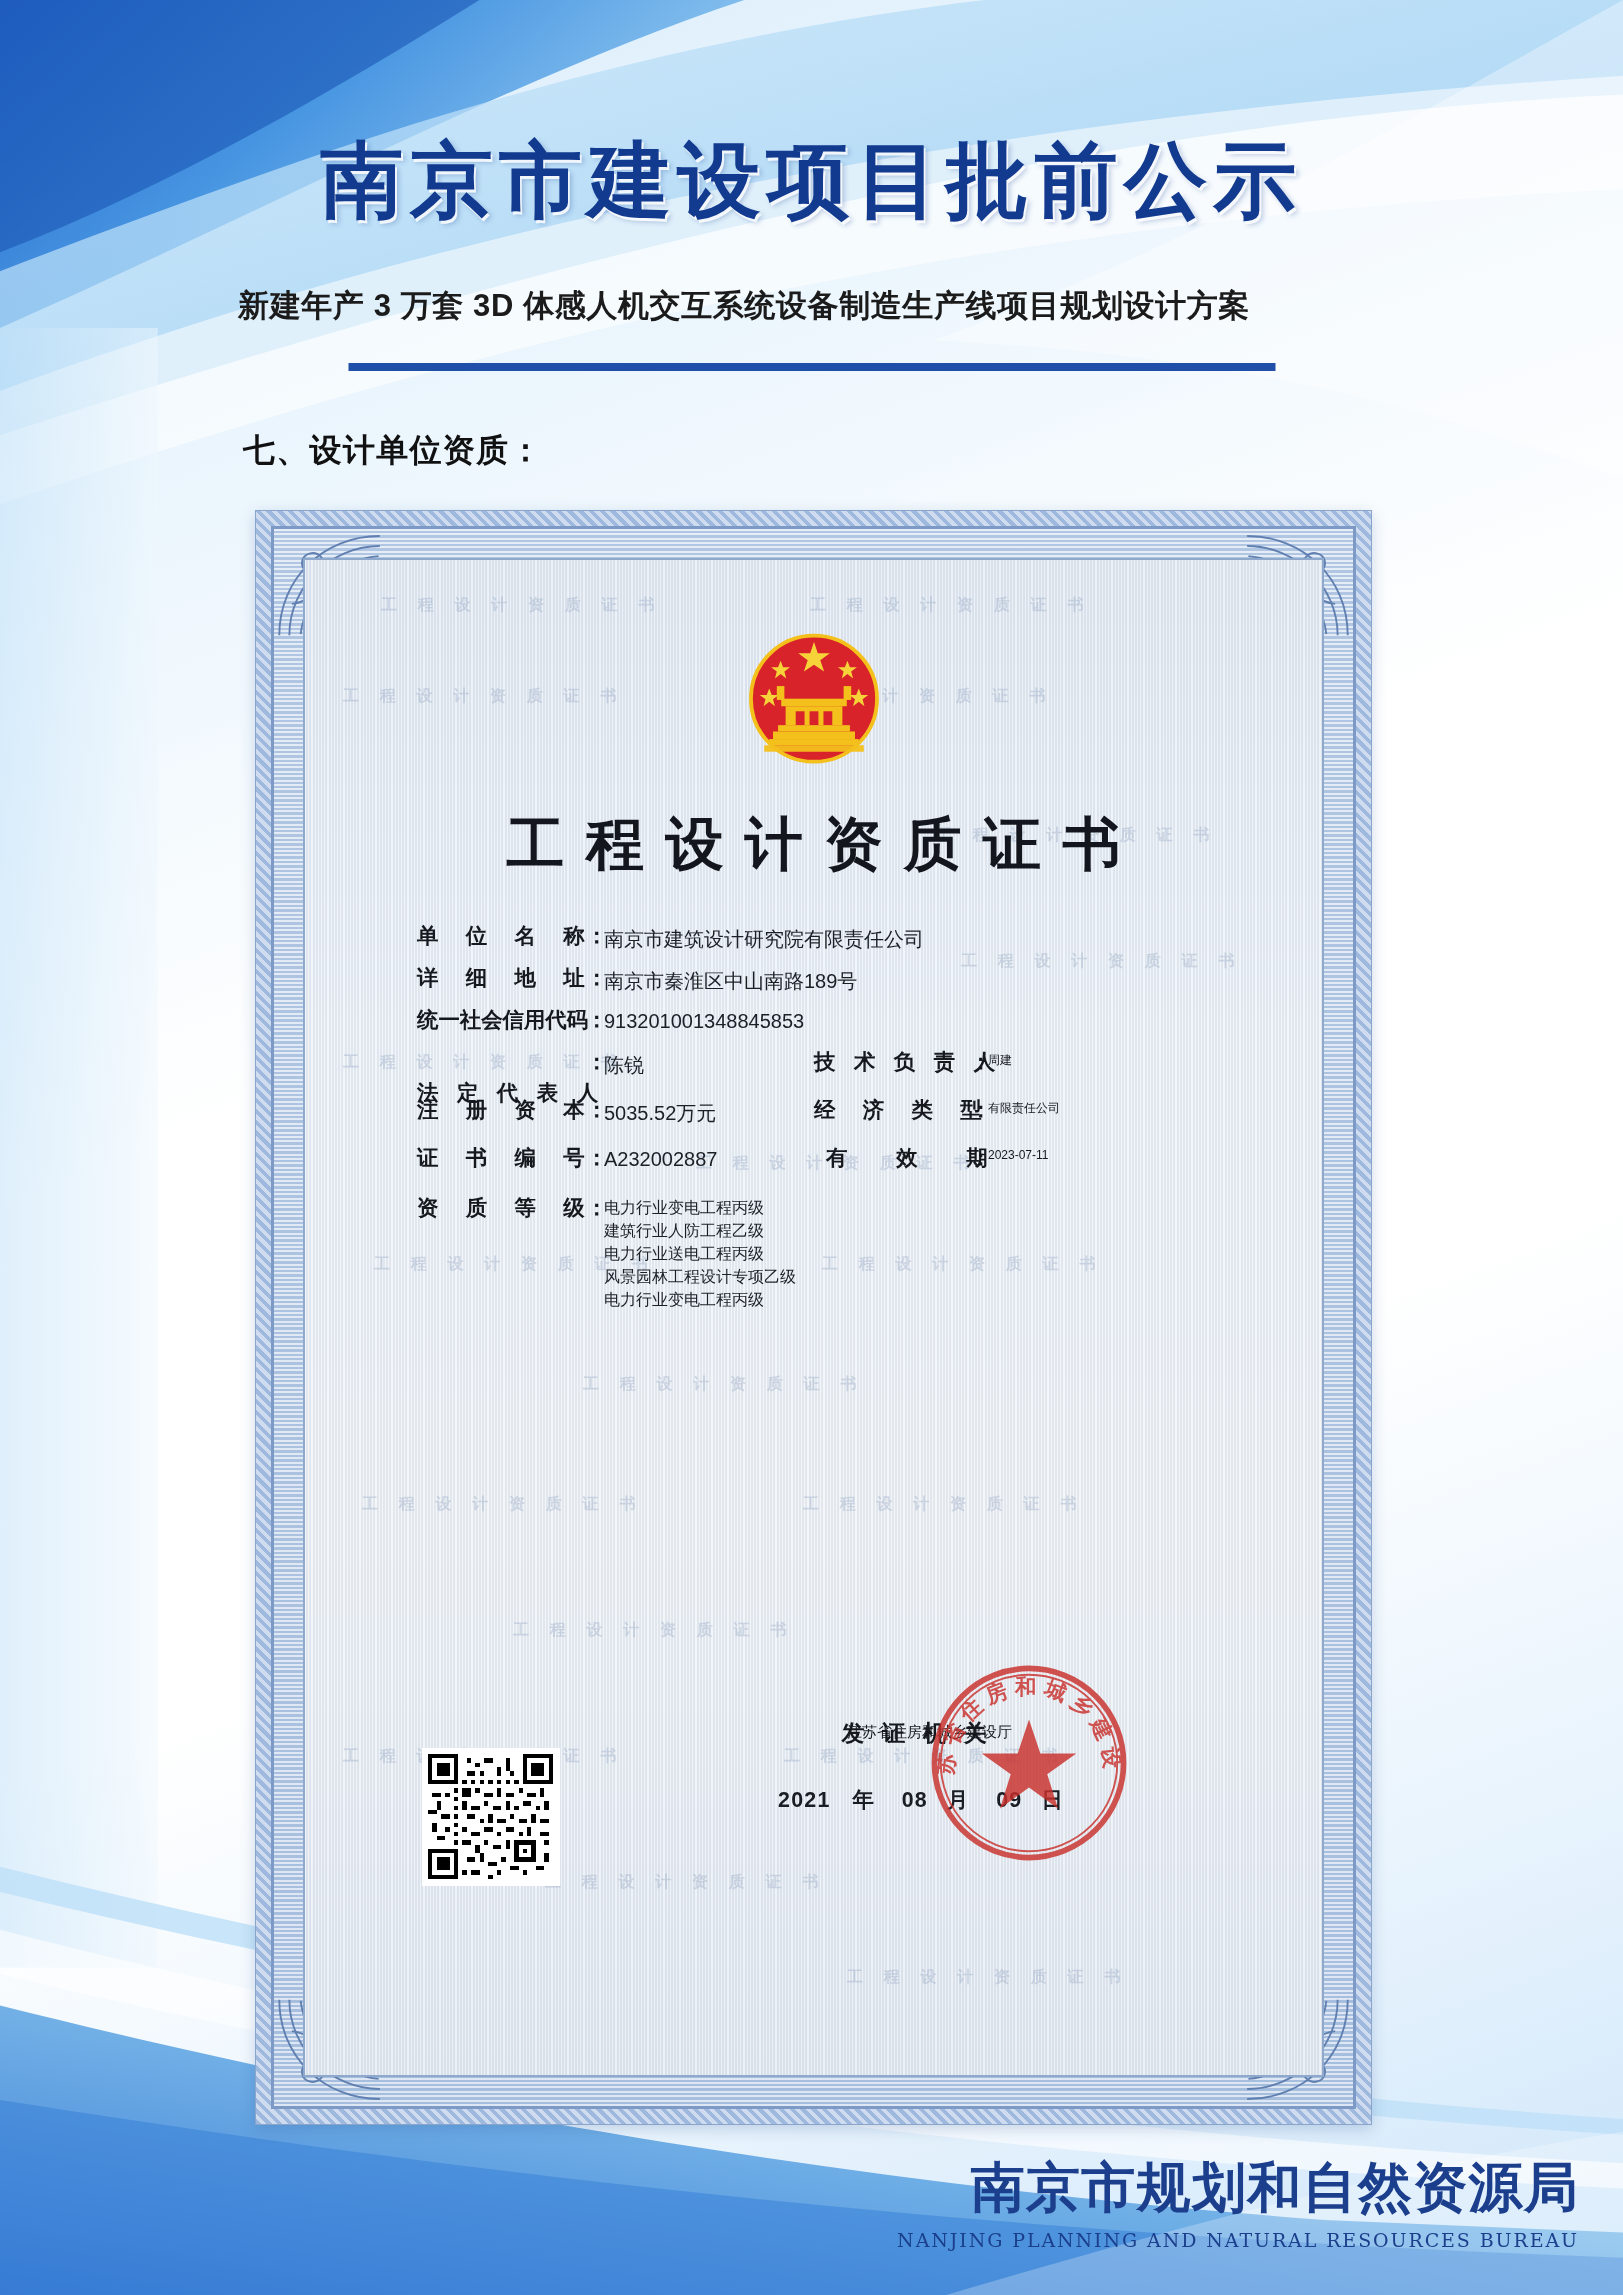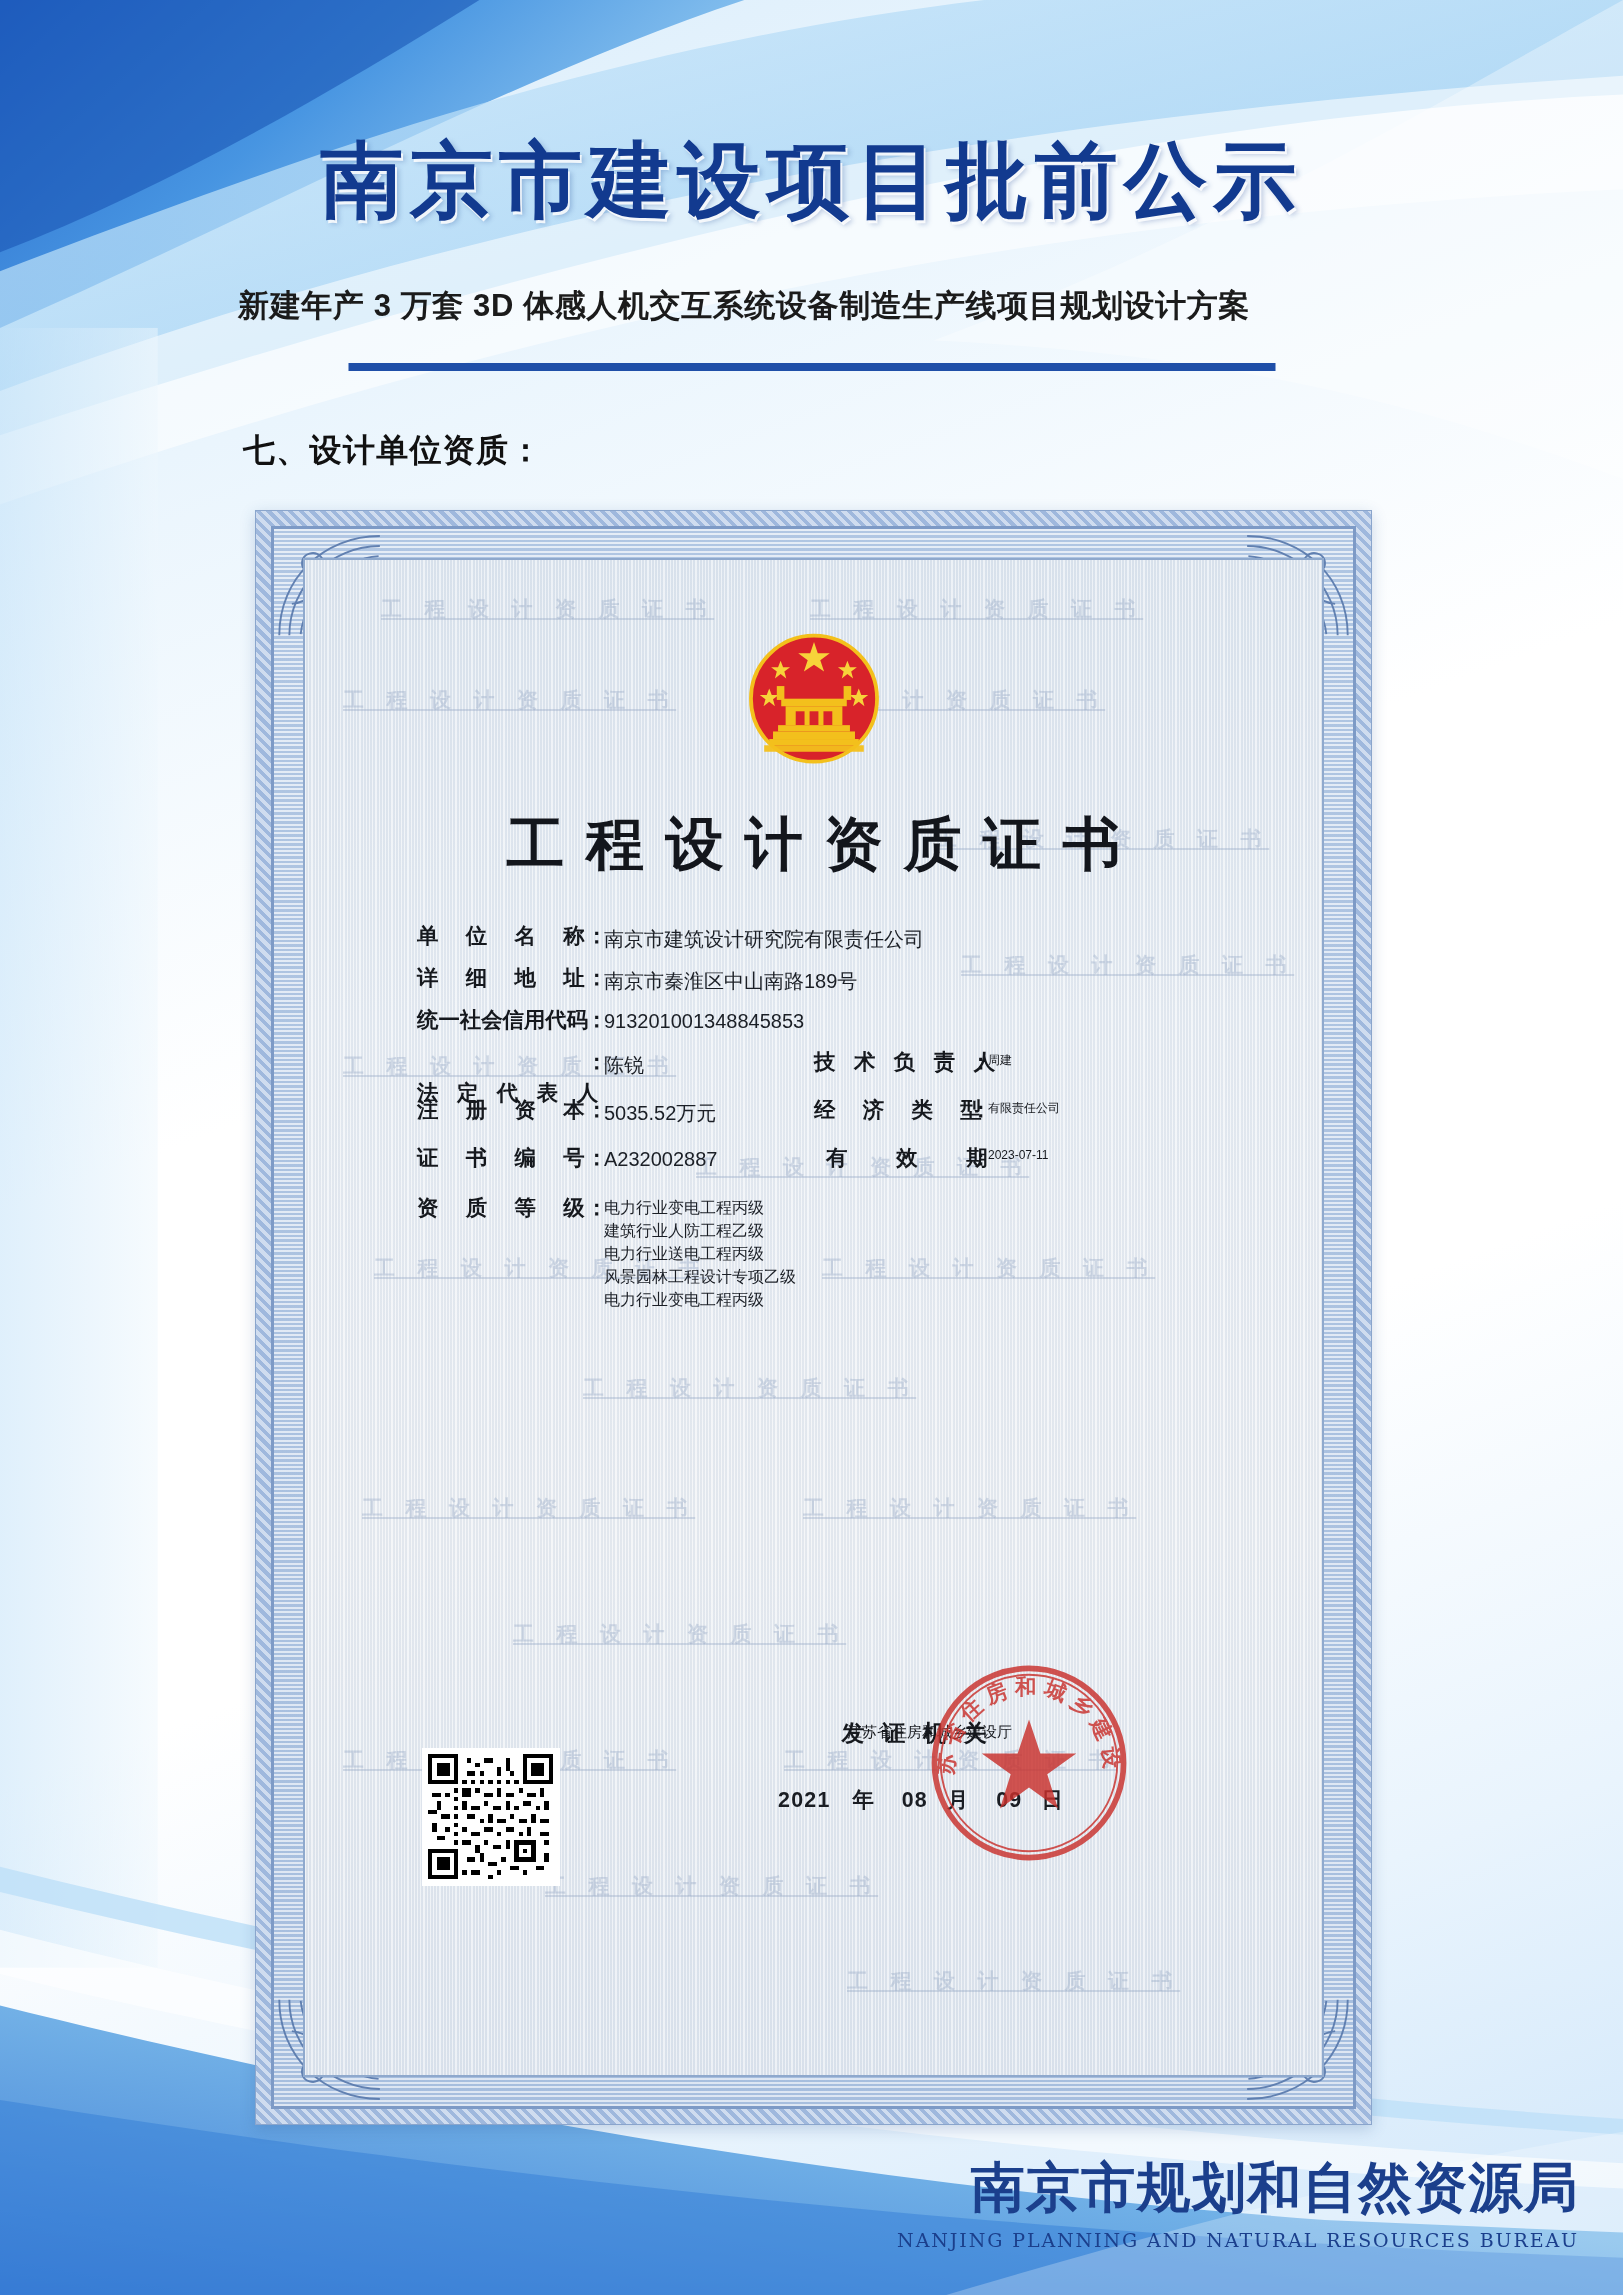--- a/index.html
+++ b/index.html
@@ -122,26 +122,25 @@
   }
   
   .watermark-layer {
     position: absolute;
     inset: 0;
     pointer-events: none;
   }
   .wm {
     position: absolute;
     font-family: "DejaVu Serif", "Liberation Serif", serif;
-    font-size: 21px;
+    font-size: 16px;
     letter-spacing: 7.6px;
     color: rgba(150,168,196,0.38);
     white-space: nowrap;
     font-weight: bold;
-    text-decoration: underline;
   }
   
   .corner {
     position: absolute;
     width: 132px;
     height: 114px;
     opacity: 0.95;
   }
   .c-tl { top: 17.7px; left: 17.7px; }
   .c-tr { top: 17.7px; right: 17.7px; transform: scaleX(-1); }

